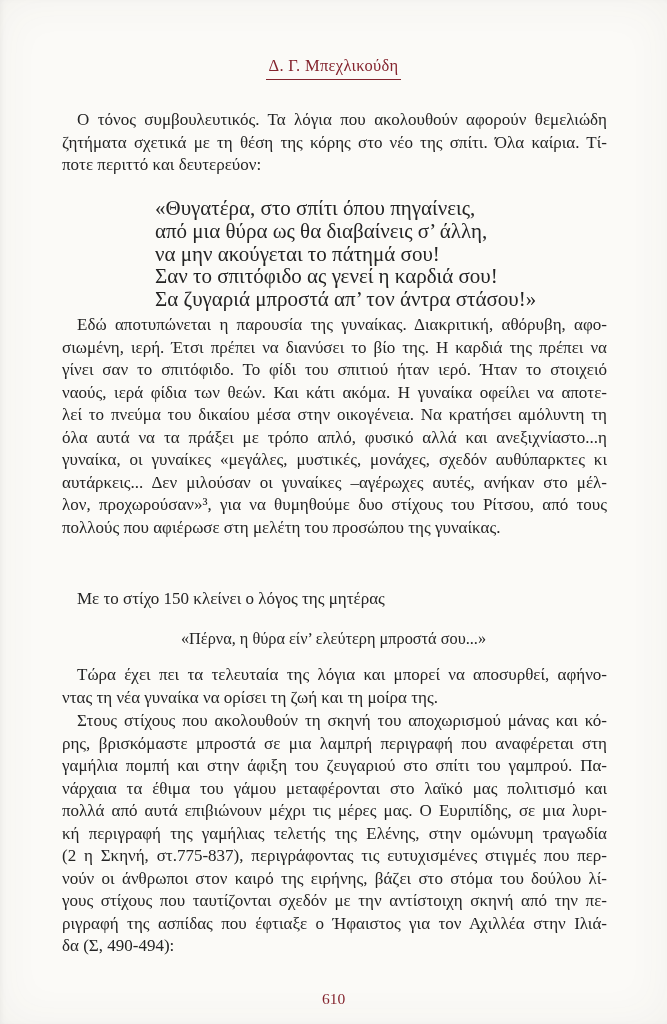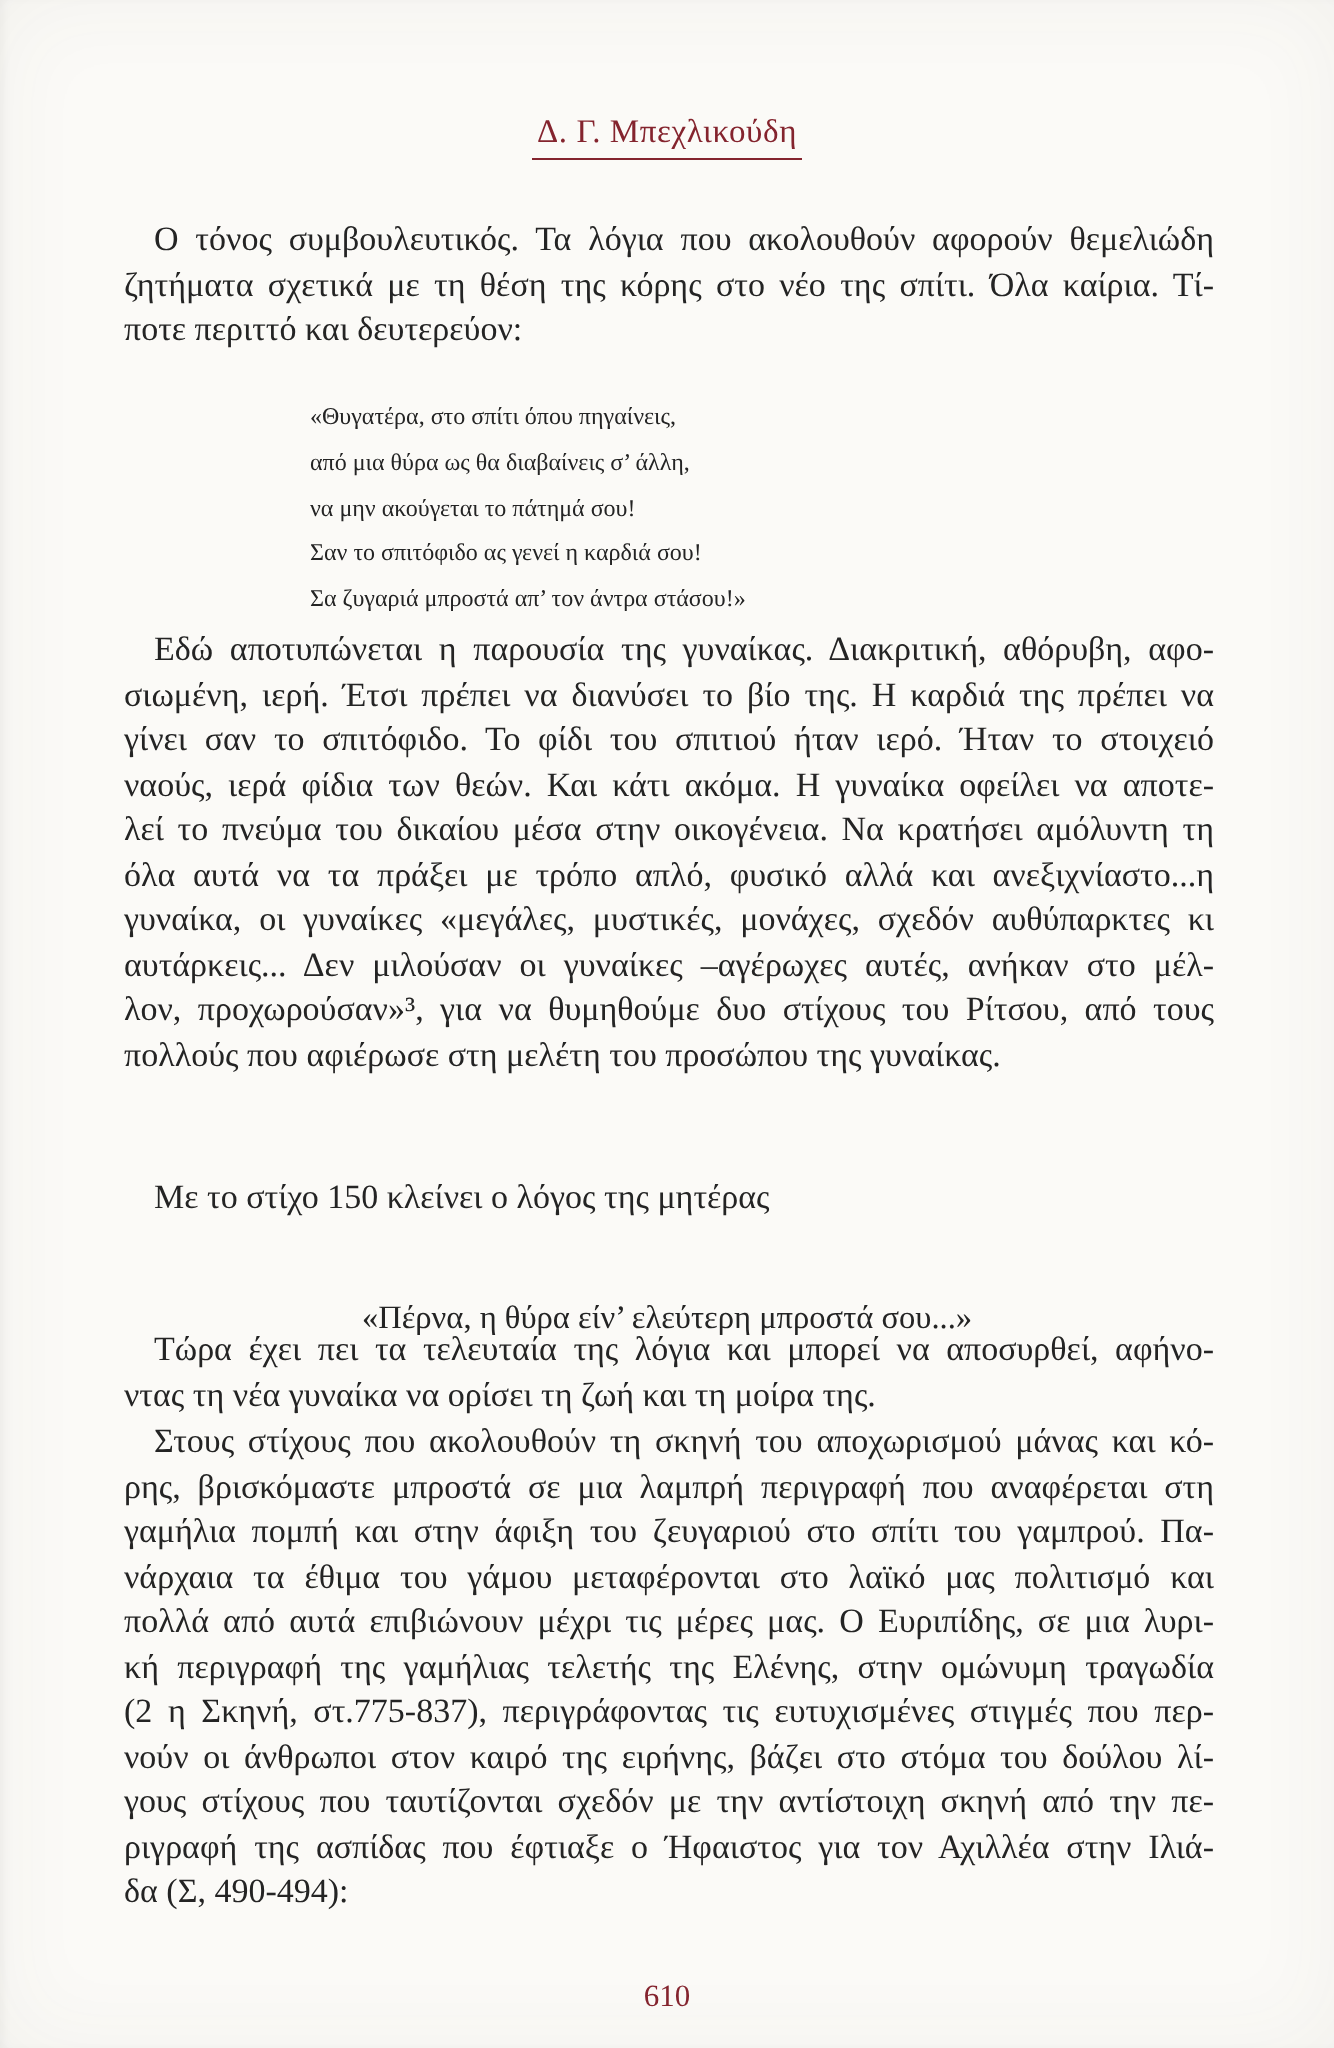--- a/index.html
+++ b/index.html
@@ -53,32 +53,32 @@
   .para .line:last-child { text-align-last: left; }
   .p1 { top: 109px; }
   .p2 { top: 314px; }
   .p3 { top: 588px; }
   .p4 { top: 664px; }
   .p5 { top: 710px; }
   .poem {
     position: absolute;
     left: 155px;
     top: 197px;
-    font-size: 12px;
+    font-size: 21px;
     line-height: 22.8px;
   }
   .centered-verse {
     position: absolute;
     left: 0;
     width: 667px;
     text-align: center;
     font-size: 16.3px;
     line-height: 22.5px;
   }
-  .q1 { top: 628px; margin-top: 20px; }
+  .q1 { top: 628px; }
   .q2 { top: 956px; }
   .footer {
     position: absolute;
     top: 990px; left: 0;
     width: 100%;
     text-align: center;
     color: var(--accent);
     font-size: 15.5px;
   }
 </style>

